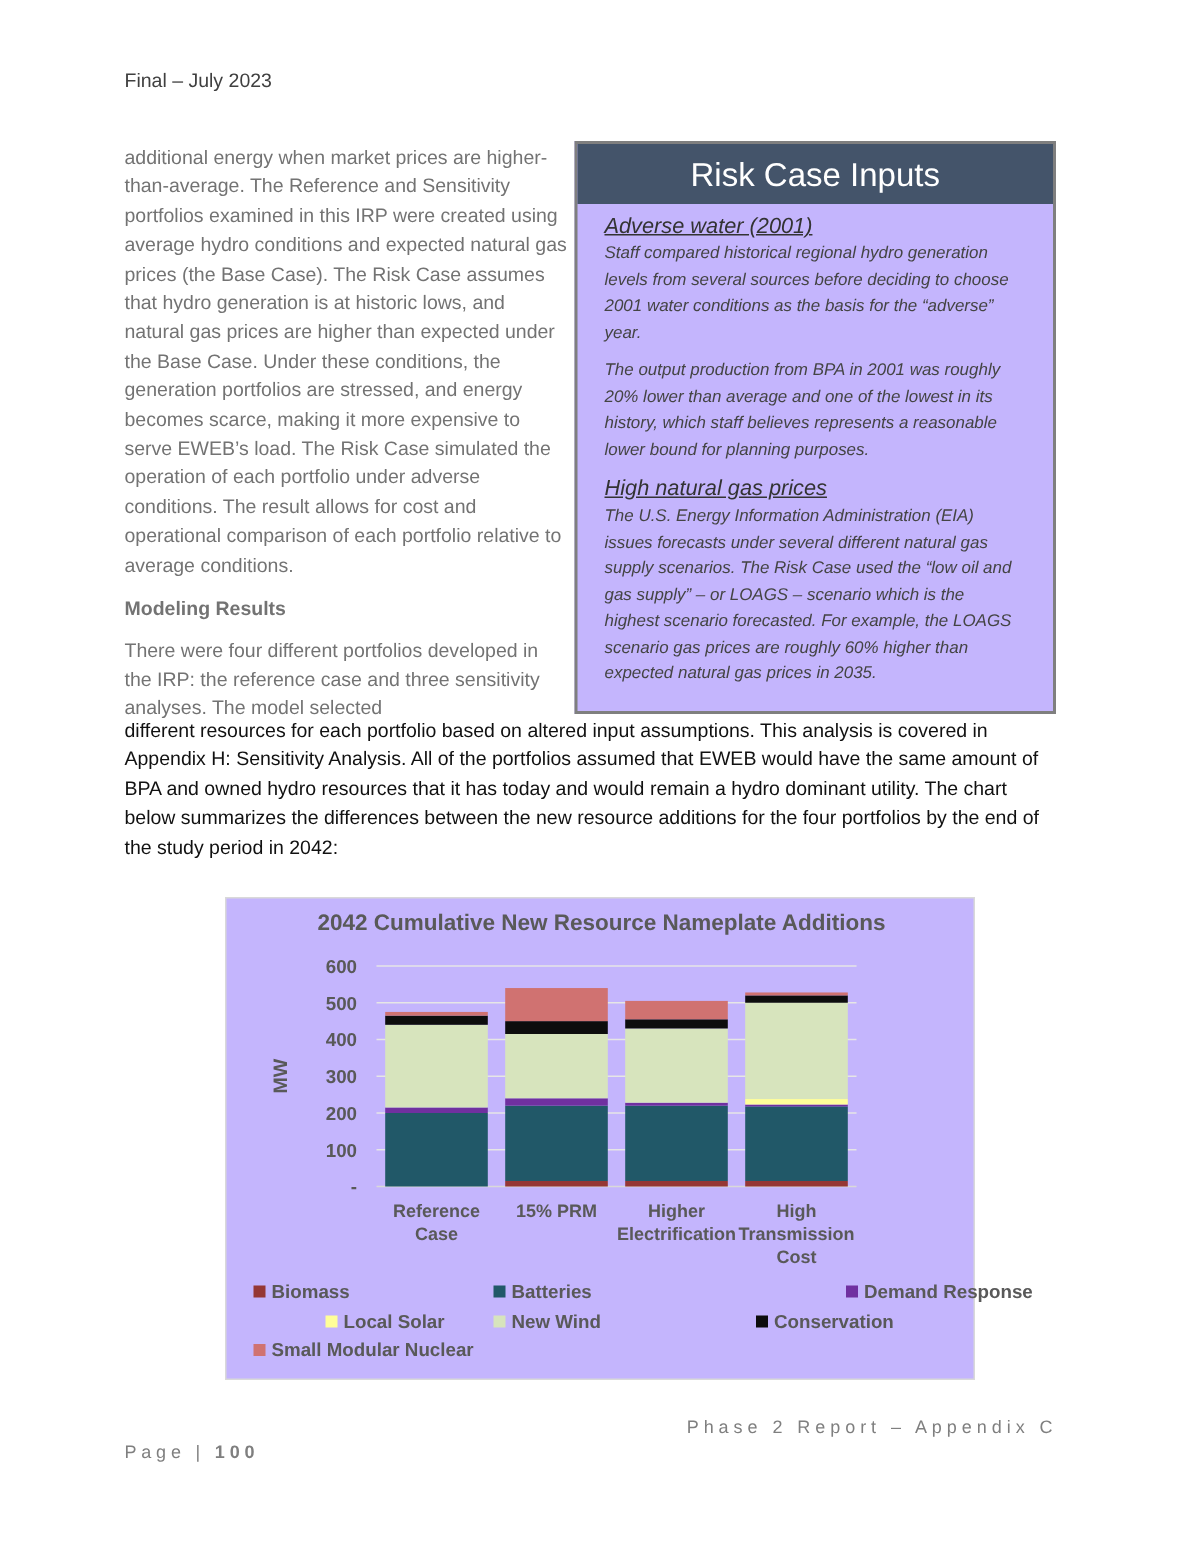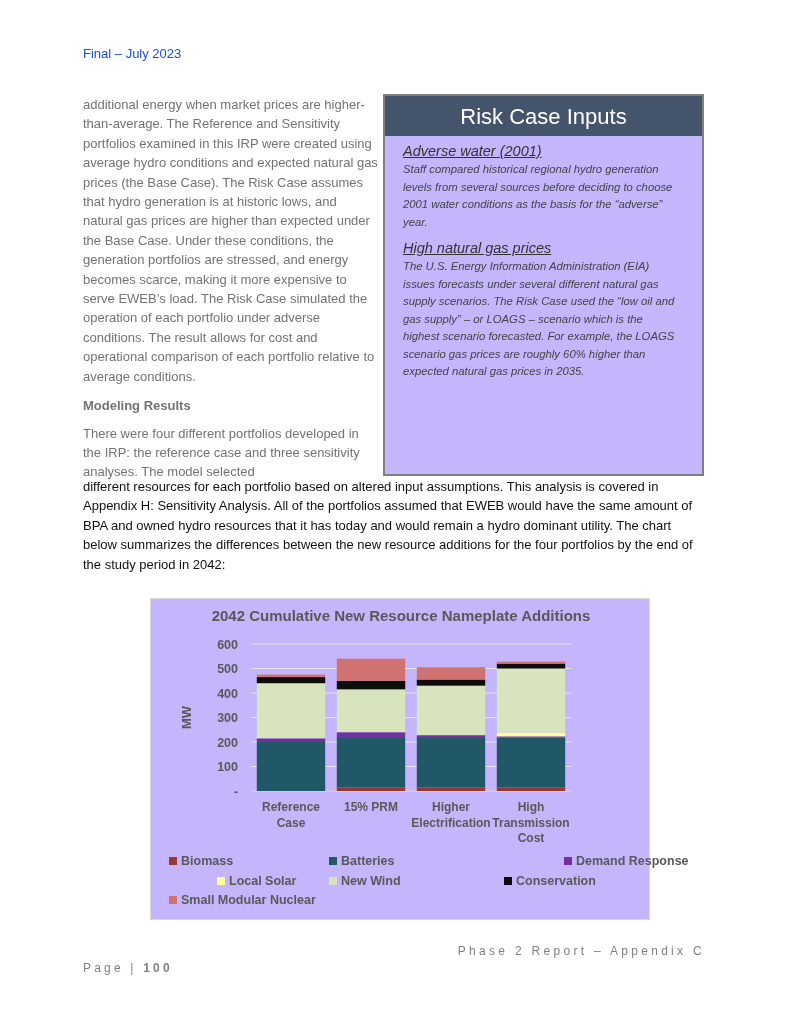--- a/index.html
+++ b/index.html
@@ -1,18 +1,18 @@
 <!DOCTYPE html>
 <html><head>
 <meta charset="utf-8">
 <style>
   html, body { margin: 0; padding: 0; background: #ffffff; }
   body { width: 800px; height: 1035px; position: relative; overflow: hidden;
          font-family: "Liberation Sans", sans-serif; color: #1a1a1a; }
-  .header { position: absolute; left: 83px; top: 46px; font-size: 13px; color: #1d4ed8; }
+  .header { position: absolute; left: 83px; top: 46px; font-size: 13px; color: #404040; }
   .col-left { position: absolute; left: 83px; top: 95px; width: 295px; font-size: 13px; line-height: 19.4px; color: #737373; }
   .col-left p { margin: 0 0 8px 0; }
   .col-left h3 { font-size: 13px; font-weight: bold; margin: 10px 0 8px 0; }
   .sidebox { position: absolute; left: 383px; top: 94px; width: 321px; height: 382px;
              border: 2px solid #7f7f7f; box-sizing: border-box; background: #c4b5fd; }
   .sidebox-title { background: #44546a; color: #fff; height: 40px; line-height: 42px;
                    text-align: center; font-size: 22px; }
   .sidebox-body { padding: 6px 26px 0 18px; font-style: italic; color: #444; font-size: 11.3px; line-height: 17.5px; }
   .sidebox-body h4 { margin: 0; font-size: 14.5px; font-weight: normal; text-decoration: underline; color: #333; line-height: 19px; }
   .sidebox-body p { margin: 0 0 8px 0; }
@@ -39,20 +39,21 @@
   <p>additional energy when market prices are higher-than-average. The Reference and Sensitivity portfolios examined in this IRP were created using average hydro conditions and expected natural gas prices (the Base Case). The Risk Case assumes that hydro generation is at historic lows, and natural gas prices are higher than expected under the Base Case. Under these conditions, the generation portfolios are stressed, and energy becomes scarce, making it more expensive to serve EWEB’s load. The Risk Case simulated the operation of each portfolio under adverse conditions.  The result allows for cost and operational comparison of each portfolio relative to average conditions.</p>
   <h3>Modeling Results</h3>
   <p>There were four different portfolios developed in the IRP: the reference case and three sensitivity analyses.  The model selected</p>
 </div>
 
 <div class="sidebox">
   <div class="sidebox-title">Risk Case Inputs</div>
   <div class="sidebox-body">
     <h4>Adverse water (2001)</h4>
     <p>Staff compared historical regional hydro generation levels from several sources before deciding to choose 2001 water conditions as the basis for the “adverse” year.</p>
+    <p>The output production from BPA in 2001 was roughly 20% lower than average and one of the lowest in its history, which staff believes represents a reasonable lower bound for planning purposes.</p>
     <h4>High natural gas prices</h4>
     <p>The U.S. Energy Information Administration (EIA) issues forecasts under several different natural gas supply scenarios. The Risk Case used the “low oil and gas supply” – or LOAGS – scenario which is the highest scenario forecasted. For example, the LOAGS scenario gas prices are roughly 60% higher than expected natural gas prices in 2035.</p>
   </div>
 </div>
 
 <div class="full-text">
   <p>different resources for each portfolio based on altered input assumptions. This analysis is covered in Appendix H: Sensitivity Analysis. All of the portfolios assumed that EWEB would have the same amount of BPA and owned hydro resources that it has today and would remain a hydro dominant utility. The chart below summarizes the differences between the new resource additions for the four portfolios by the end of the study period in 2042:</p>
 </div>
 
 <div class="chart-frame">

